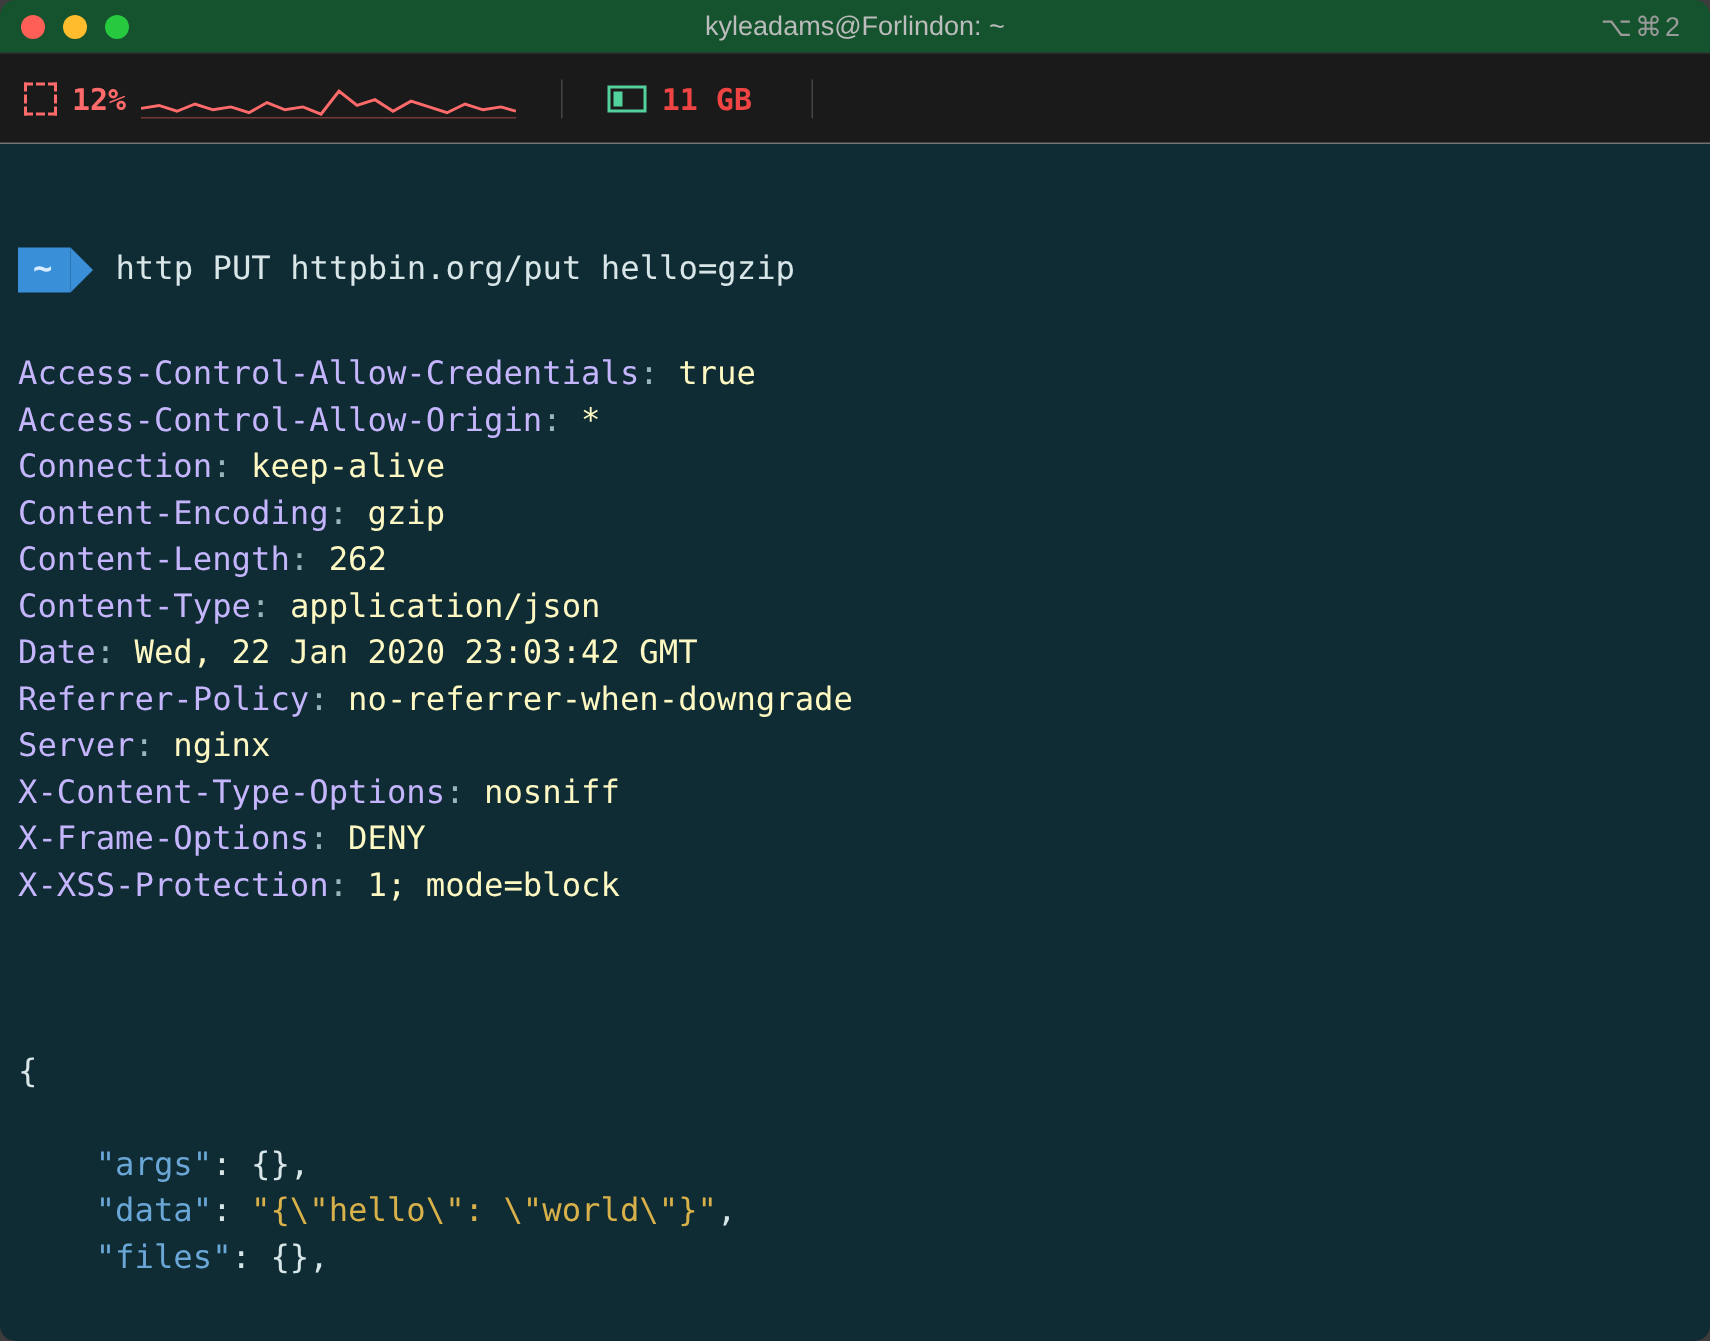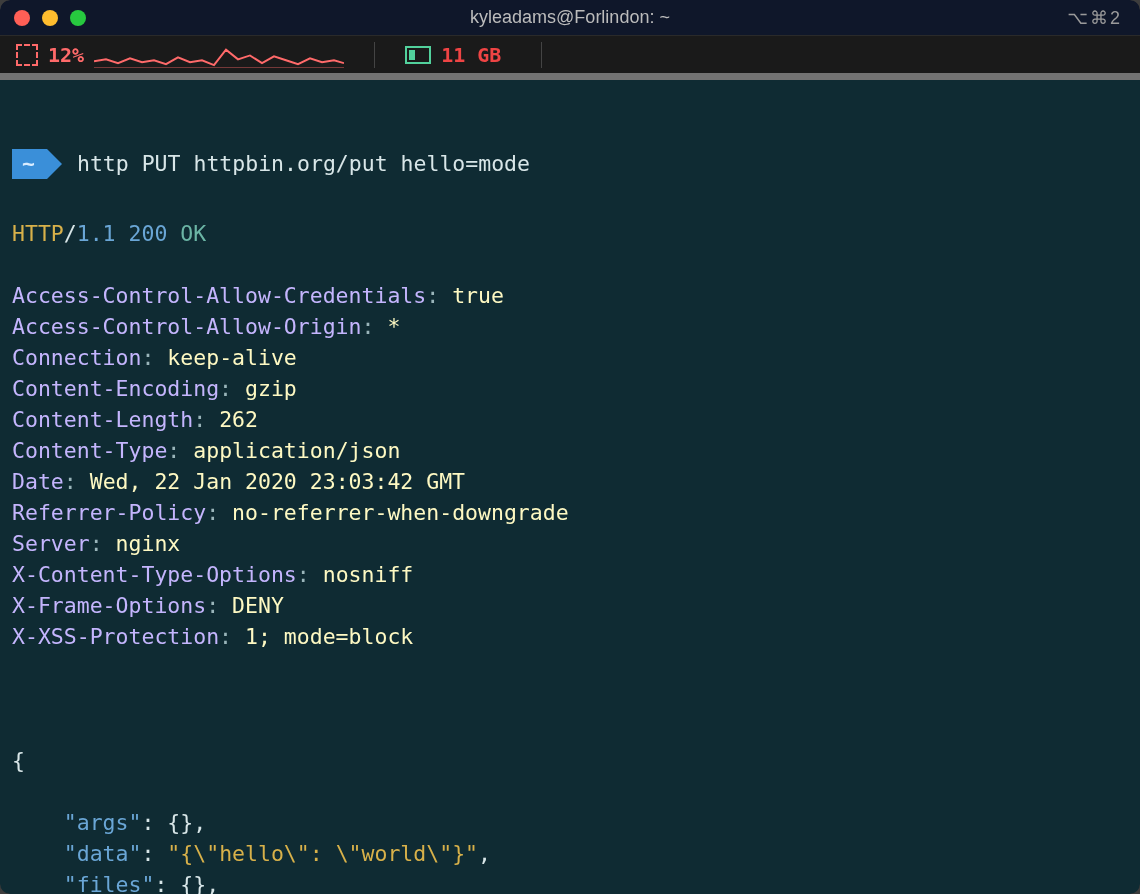--- a/index.html
+++ b/index.html
@@ -15,21 +15,21 @@
     width: 100%;
     height: 100%;
     display: flex;
     flex-direction: column;
     border-radius: 10px;
     overflow: hidden;
     box-shadow: 0 10px 30px rgba(0,0,0,0.5);
   }
   .titlebar {
     height: 36px;
-    background: #0f172a;
+    background: #14532d;
     display: flex;
     align-items: center;
     position: relative;
     border-bottom: 1px solid #2a2a2a;
   }
   .traffic-lights {
     display: flex;
     gap: 12px;
     padding-left: 14px;
     align-items: center;
@@ -52,29 +52,29 @@
   }
   .title-right {
     position: absolute;
     right: 18px;
     color: #9a9a9a;
     font-size: 18px;
     letter-spacing: 2px;
     font-family: -apple-system, BlinkMacSystemFont, sans-serif;
   }
   .statusbar {
-    height: 44px;
+    height: 60px;
     background: #1a1a1a;
     display: flex;
     align-items: center;
     color: #cfcfcf;
     font-size: 20px;
     padding: 0 16px;
     gap: 24px;
-    border-bottom: 7px solid #737373;
+    border-bottom: 1px solid #737373;
   }
   .status-group {
     display: flex;
     align-items: center;
     gap: 10px;
   }
   .divider {
     width: 1px;
     height: 26px;
     background: #444;
@@ -225,23 +225,22 @@
       <div class="mem-bar">
         <div class="mem-bar-fill"></div>
       </div>
     </div>
     <div class="divider"></div>
   </div>
 
   <div class="terminal">
     <div class="prompt-line">
       <span class="prompt-badge">~</span>
-      <span class="prompt-cmd">http PUT httpbin.org/put hello=mode</span>
-    </div>
-<div><span class="http-proto">HTTP</span><span class="punct">/</span><span class="http-ver">1.1</span> <span class="http-status">200</span> <span class="http-ok">OK</span></div>
+      <span class="prompt-cmd">http PUT httpbin.org/put hello=gzip</span>
+    </div>
 <div id="headers-block"><div><span class="hdr-name">Access-Control-Allow-Credentials</span><span class="hdr-colon">:</span> <span class="hdr-val">true</span></div><div><span class="hdr-name">Access-Control-Allow-Origin</span><span class="hdr-colon">:</span> <span class="hdr-val">*</span></div><div><span class="hdr-name">Connection</span><span class="hdr-colon">:</span> <span class="hdr-val">keep-alive</span></div><div><span class="hdr-name">Content-Encoding</span><span class="hdr-colon">:</span> <span class="hdr-val">gzip</span></div><div><span class="hdr-name">Content-Length</span><span class="hdr-colon">:</span> <span class="hdr-val">262</span></div><div><span class="hdr-name">Content-Type</span><span class="hdr-colon">:</span> <span class="hdr-val">application/json</span></div><div><span class="hdr-name">Date</span><span class="hdr-colon">:</span> <span class="hdr-val">Wed, 22 Jan 2020 23:03:42 GMT</span></div><div><span class="hdr-name">Referrer-Policy</span><span class="hdr-colon">:</span> <span class="hdr-val">no-referrer-when-downgrade</span></div><div><span class="hdr-name">Server</span><span class="hdr-colon">:</span> <span class="hdr-val">nginx</span></div><div><span class="hdr-name">X-Content-Type-Options</span><span class="hdr-colon">:</span> <span class="hdr-val">nosniff</span></div><div><span class="hdr-name">X-Frame-Options</span><span class="hdr-colon">:</span> <span class="hdr-val">DENY</span></div><div><span class="hdr-name">X-XSS-Protection</span><span class="hdr-colon">:</span> <span class="hdr-val">1; mode=block</span></div></div>
 <div> </div>
 <div><span class="brace">{</span></div>
 <div id="json-top"><div>    <span class="jkey">"args"</span><span class="punct">:</span> <span class="brace">{}</span><span class="punct">,</span></div><div>    <span class="jkey">"data"</span><span class="punct">:</span> <span class="jstr">"{\"hello\": \"world\"}"</span><span class="punct">,</span></div><div>    <span class="jkey">"files"</span><span class="punct">:</span> <span class="brace">{}</span><span class="punct">,</span></div></div>
 
 
   </div>
 
 </div>
 

